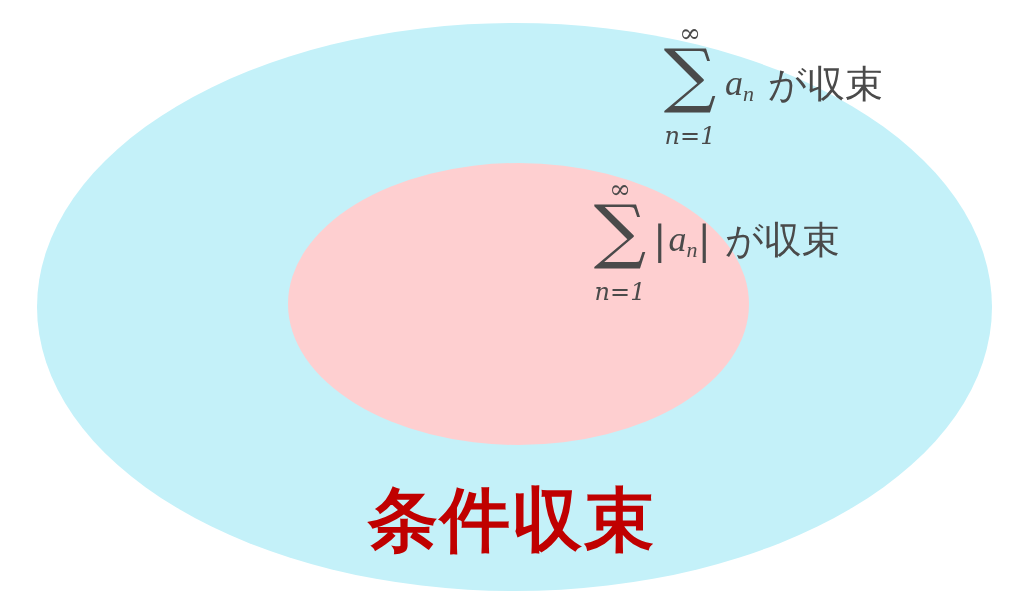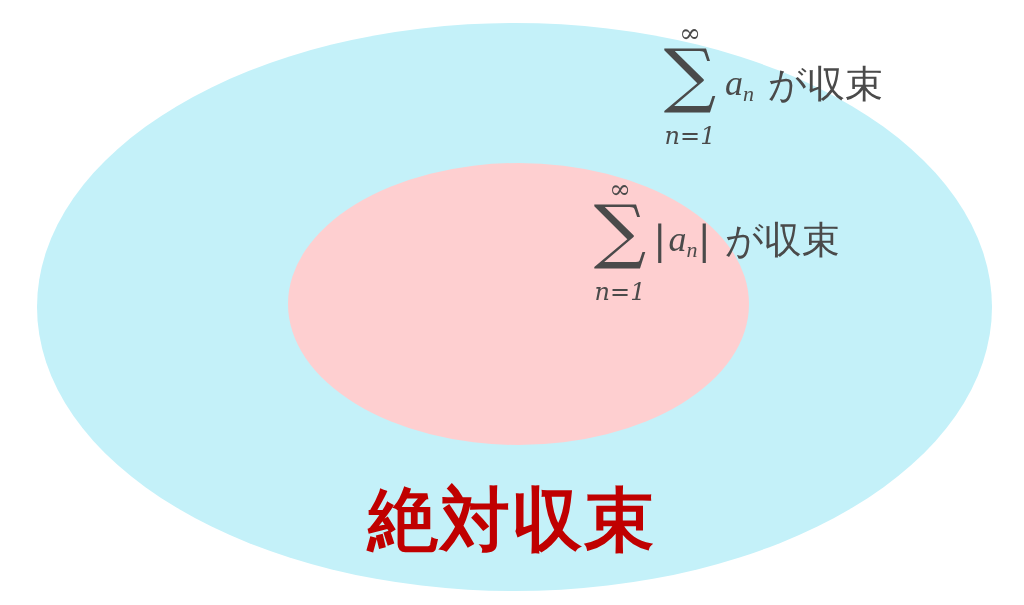--- a/index.html
+++ b/index.html
@@ -104,14 +104,14 @@
       <span class="sum-sup">∞</span>
       <span class="sum-sign">∑</span>
       <span class="sum-sub">n=1</span>
     </div>
     <span class="bar">|</span>
     <span class="term"><span>a</span><sub>n</sub></span>
     <span class="bar">|</span>
     <span class="ja">が収束</span>
   </div>
 
-  <div class="big-label cond-label">絶対収束</div>
+  <div class="big-label cond-label">条件収束</div>
 </div>
 
 </body></html>

